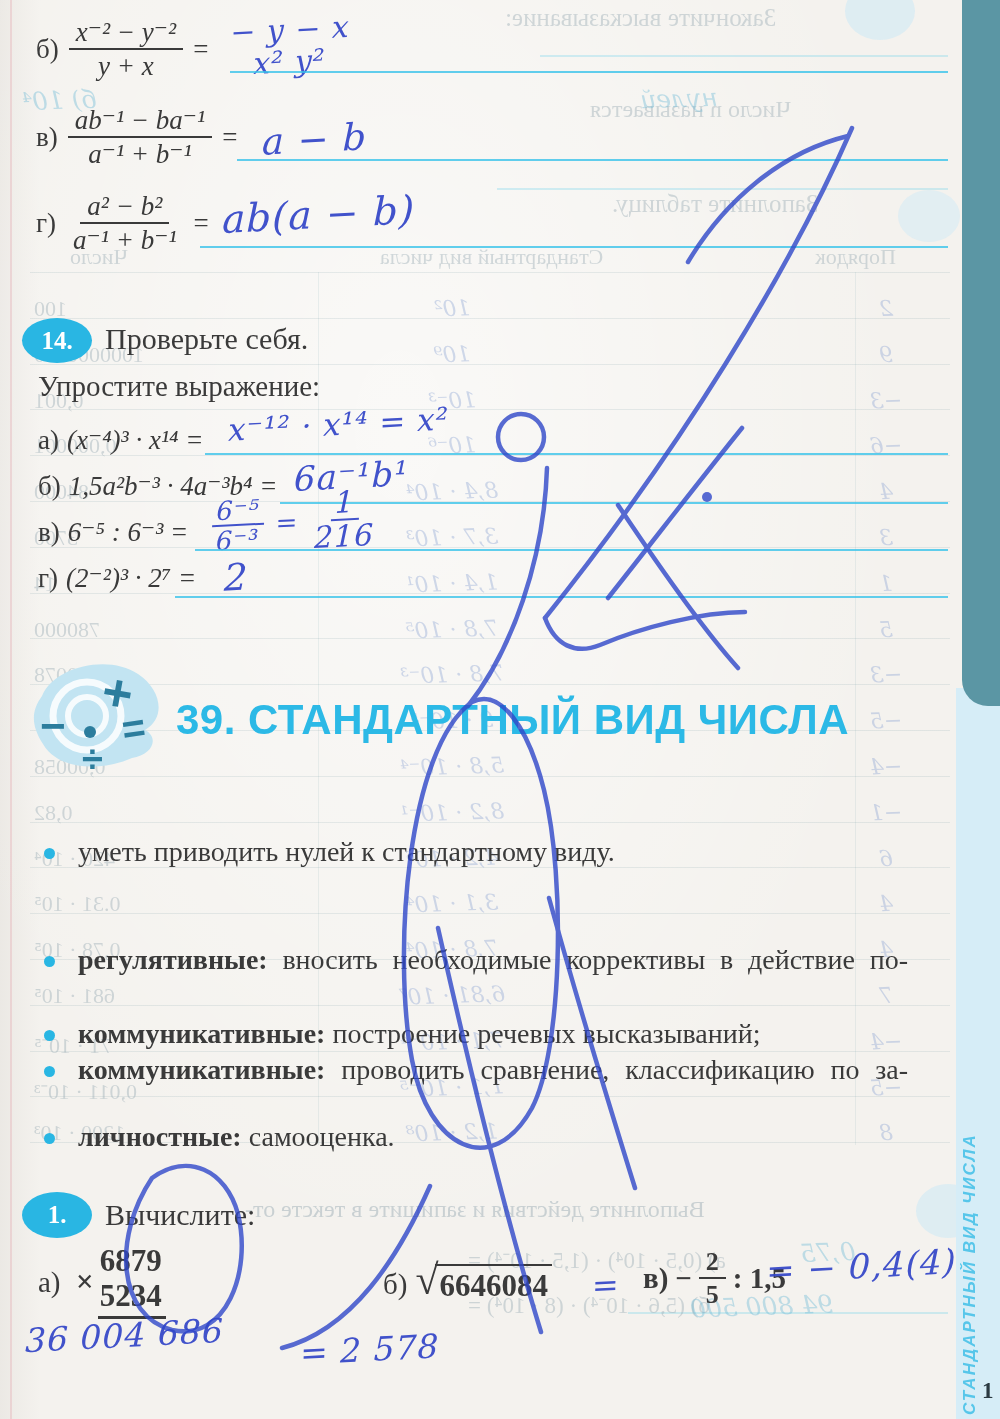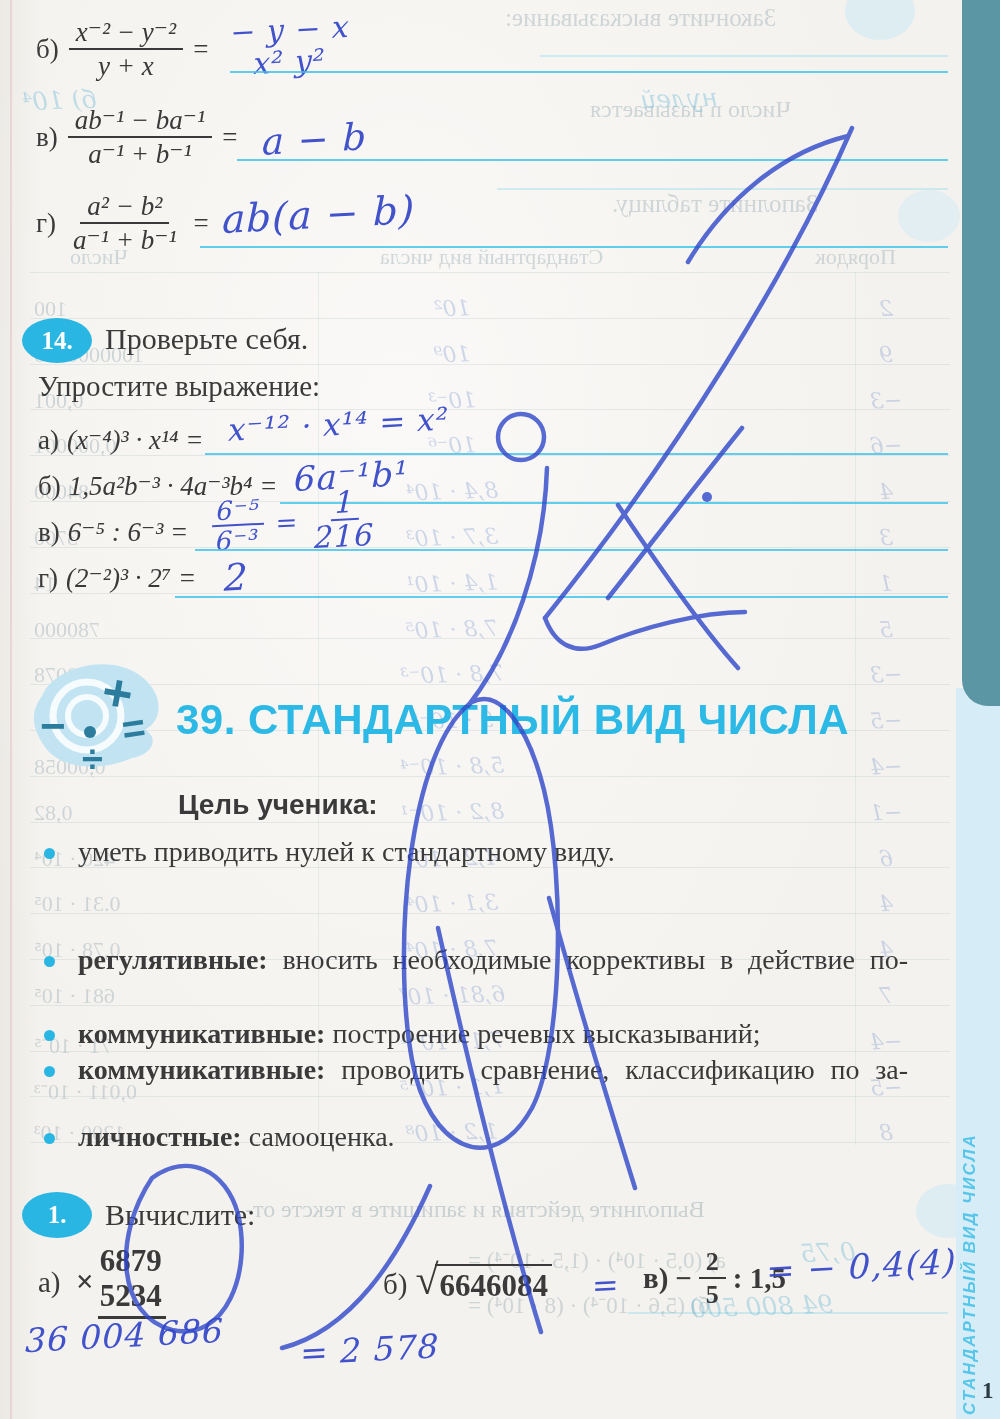--- a/index.html
+++ b/index.html
@@ -251,21 +251,20 @@
     <circle cx="63" cy="58" r="34" fill="none" stroke="#ffffff" stroke-width="7" opacity=".85"></circle>
     <circle cx="63" cy="58" r="19" fill="none" stroke="#ffffff" stroke-width="6" opacity=".85"></circle>
     <circle cx="66" cy="74" r="6" fill="#2c7d9d"></circle>
     <text x="78" y="52" font-family="Liberation Sans,sans-serif" font-size="52" font-weight="bold" fill="#2c7d9d" transform="rotate(10 90 36)">+</text>
     <text x="16" y="83" font-family="Liberation Sans,sans-serif" font-size="44" font-weight="bold" fill="#2c7d9d">−</text>
     <text x="98" y="84" font-family="Liberation Sans,sans-serif" font-size="40" font-weight="bold" fill="#2c7d9d" transform="rotate(-8 110 70)">=</text>
     <text x="58" y="114" font-family="Liberation Sans,sans-serif" font-size="38" font-weight="bold" fill="#2c7d9d">÷</text>
   </svg>
   <div class="h39" style="left:176px; top:696px;">39. СТАНДАРТНЫЙ ВИД ЧИСЛА</div>
 
-  <div class="hbold" style="left:178px; top:789px;">Цель ученика:</div>
   <div class="dot" style="left:44px; top:848px;"></div>
   <div class="btext" style="left:78px; top:836px;">уметь приводить нулей к стандартному виду.</div>
 
 
   <div class="dot" style="left:44px; top:956px;"></div>
   <div class="btext just" style="left:78px; top:944px;">
     <span class="blead">регулятивные:</span><span> вносить необходимые коррективы в действие по-</span>
   </div>
 
   <div class="dot" style="left:44px; top:1030px;"></div>

